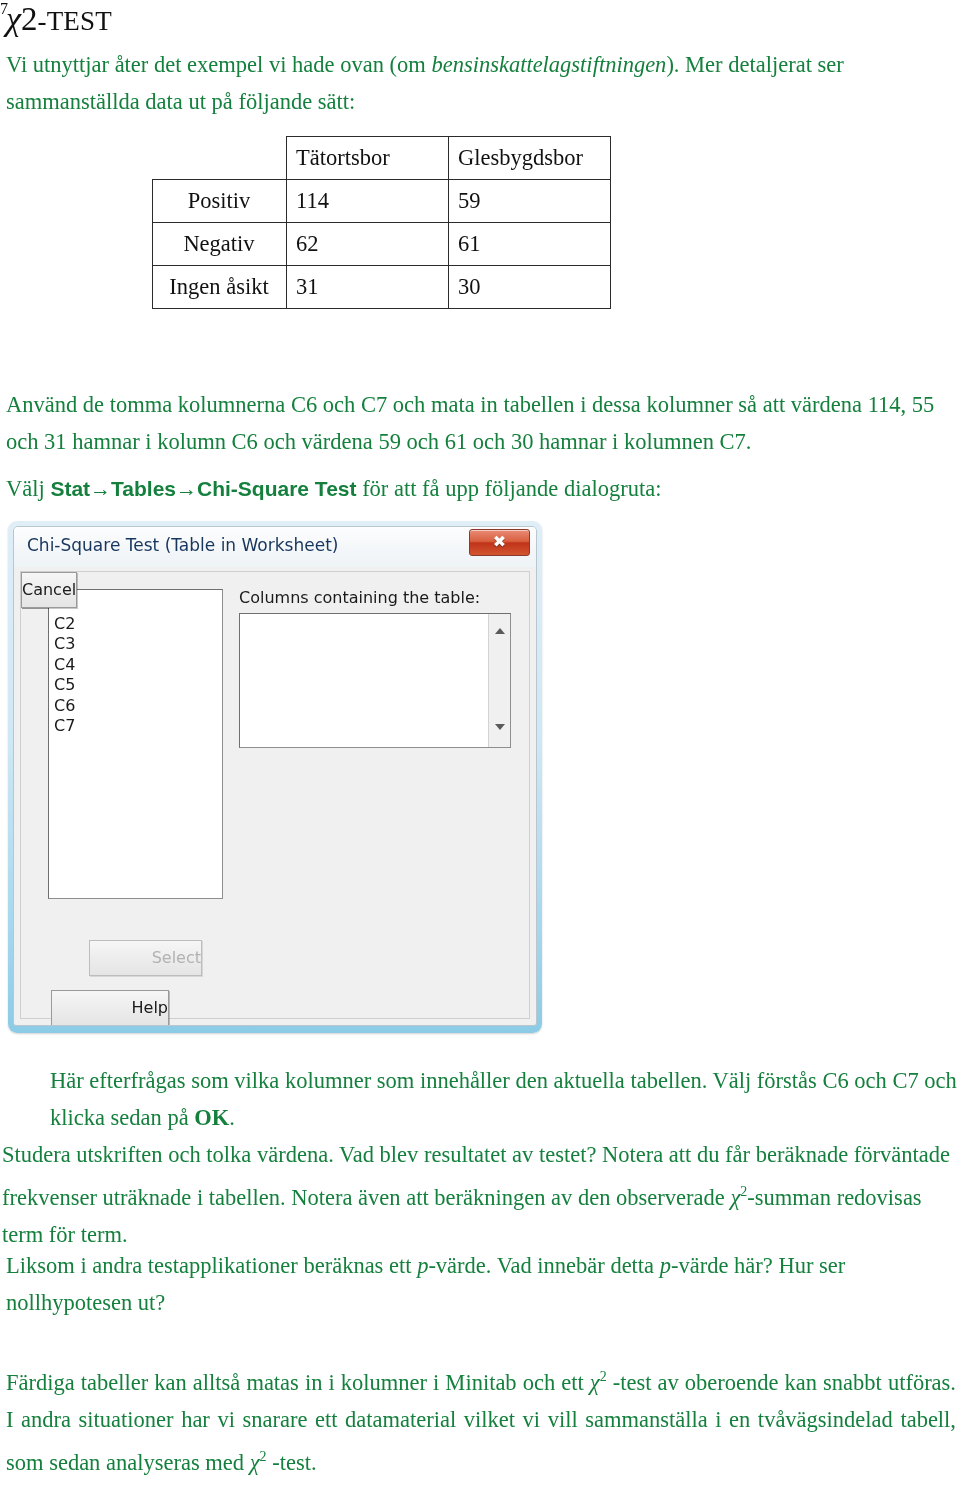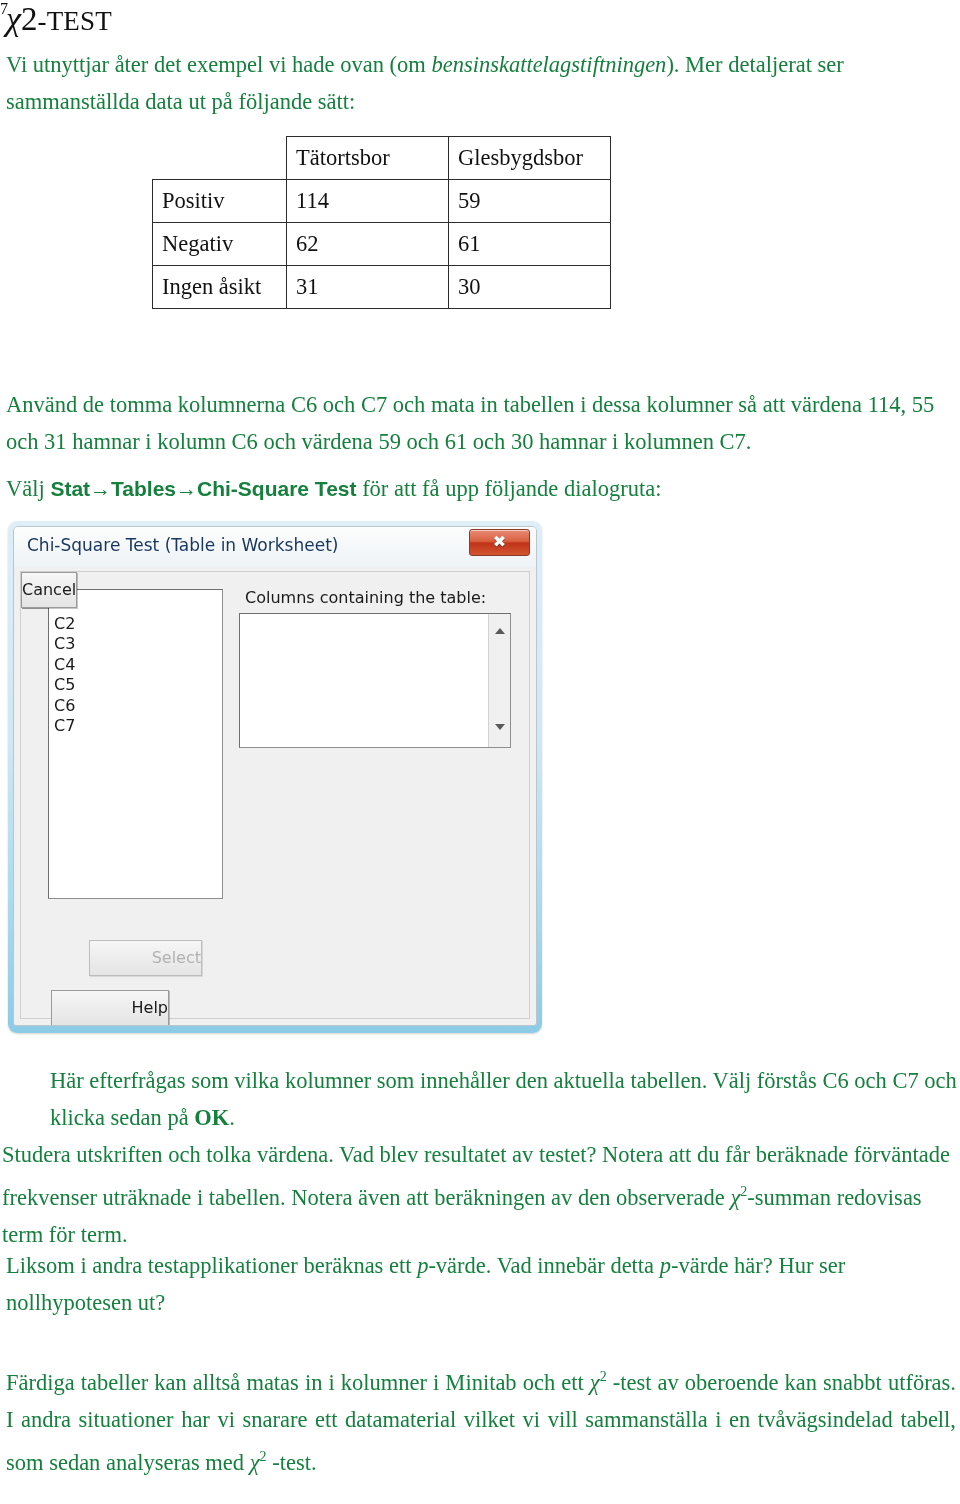--- a/index.html
+++ b/index.html
@@ -82,21 +82,21 @@
     font-size: 22.5px;
   }
   .data-table td {
     border: 1.4px solid #2b2b2b;
     padding: 6px 10px 6px 9px;
     height: 42px;
     vertical-align: top;
     line-height: 30px;
     box-sizing: border-box;
   }
-  .data-table td.c0 { width: 134px; }
+  .data-table td.c0 { width: 134px; text-align: center; }
   .data-table td.c1 { width: 162px; }
   .data-table td.c2 { width: 162px; }
   .data-table tr.head td.c0 {
     border-top: none;
     border-left: none;
   }
   .data-table tr.head td.c0 { border-top-color: transparent; }
 
   
   .dialog-wrap {
@@ -195,21 +195,21 @@
   .varlist .item {
     font-family: "DejaVu Sans", "Liberation Sans", sans-serif;
     font-size: 16px;
     color: #1a1a1a;
     line-height: 20.5px;
     white-space: nowrap;
   }
 
   .field-label {
     position: absolute;
-    left: 224px;
+    left: 218px;
     top: 16px;
     font-family: "DejaVu Sans", "Liberation Sans", sans-serif;
     font-size: 16px;
     color: #1a1a1a;
     white-space: nowrap;
   }
   .field-box {
     position: absolute;
     left: 218px;
     top: 41px;

